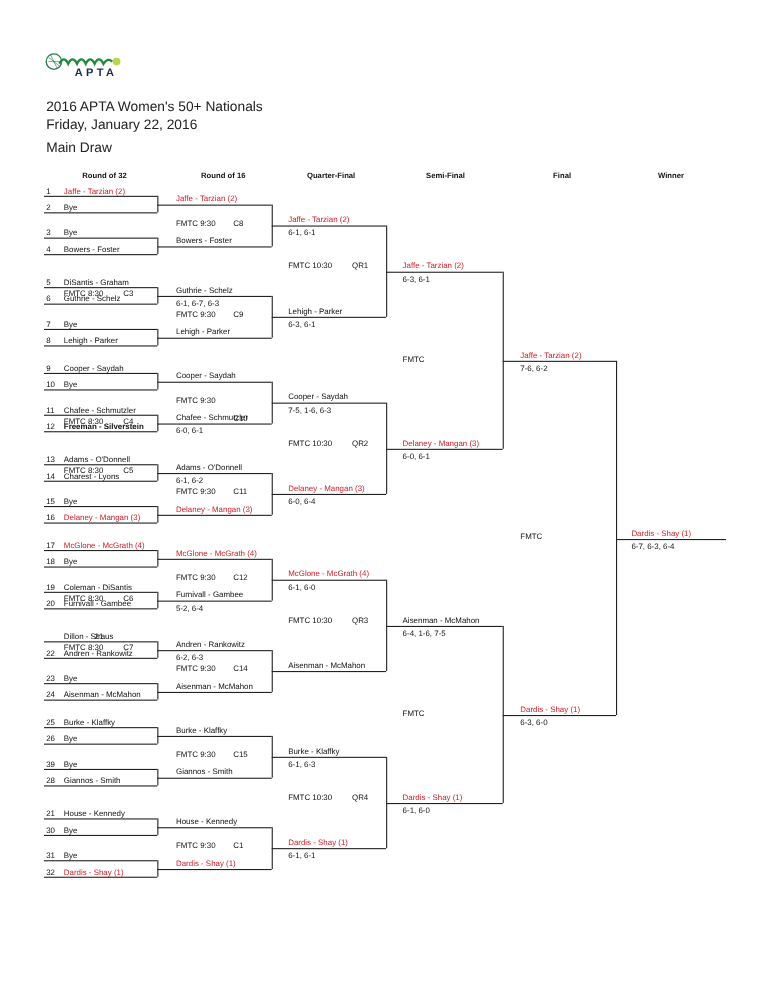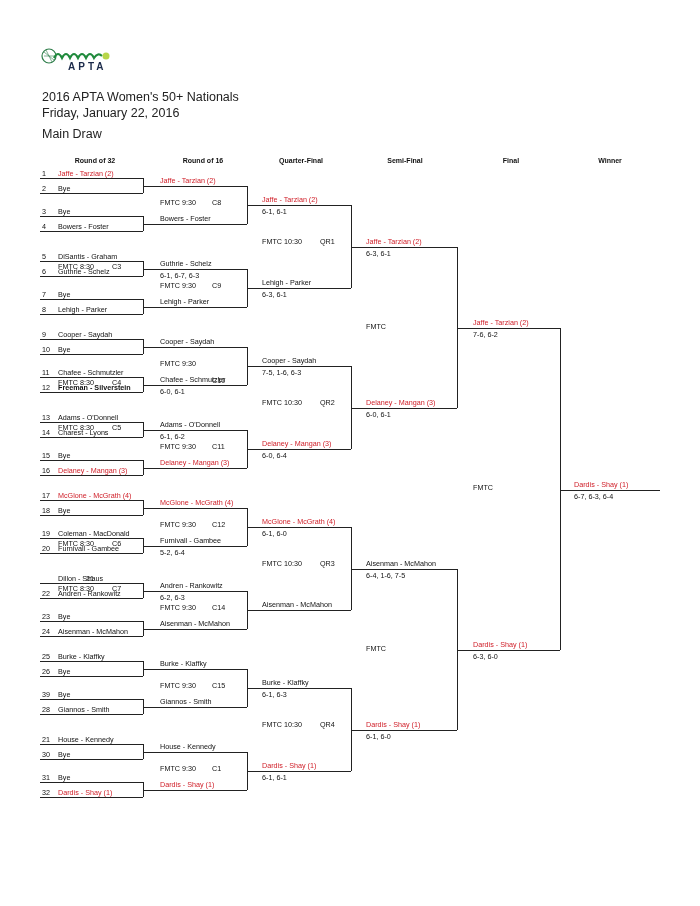--- a/index.html
+++ b/index.html
@@ -86,21 +86,21 @@
     <div class="abs t" style="left:42px;top:466px;">16</div>
     <div class="abs t red" style="left:58px;top:466px;">Delaney - Mangan (3)</div>
     <div class="hl" style="left:40px;top:475px;width:103px;"></div>
     <div class="abs t" style="left:42px;top:491px;">17</div>
     <div class="abs t red" style="left:58px;top:491px;">McGlone - McGrath (4)</div>
     <div class="hl" style="left:40px;top:500px;width:103px;"></div>
     <div class="abs t" style="left:42px;top:506px;">18</div>
     <div class="abs t" style="left:58px;top:506px;">Bye</div>
     <div class="hl" style="left:40px;top:515px;width:103px;"></div>
     <div class="abs t" style="left:42px;top:529px;">19</div>
-    <div class="abs t" style="left:58px;top:529px;">Coleman - MacDonald</div>
+    <div class="abs t" style="left:58px;top:529px;">Coleman - DiSantis</div>
     <div class="hl" style="left:40px;top:538px;width:103px;"></div>
     <div class="abs t" style="left:42px;top:544px;">20</div>
     <div class="abs t" style="left:58px;top:544px;">Furnivall - Gambee</div>
     <div class="hl" style="left:40px;top:553px;width:103px;"></div>
     <div class="abs t" style="left:42px;top:574px;margin-left:44px;">21</div>
     <div class="abs t" style="left:58px;top:574px;">Dillon - Straus</div>
     <div class="hl" style="left:40px;top:583px;width:103px;"></div>
     <div class="abs t" style="left:42px;top:589px;">22</div>
     <div class="abs t" style="left:58px;top:589px;">Andren - Rankowitz</div>
     <div class="hl" style="left:40px;top:598px;width:103px;"></div>

